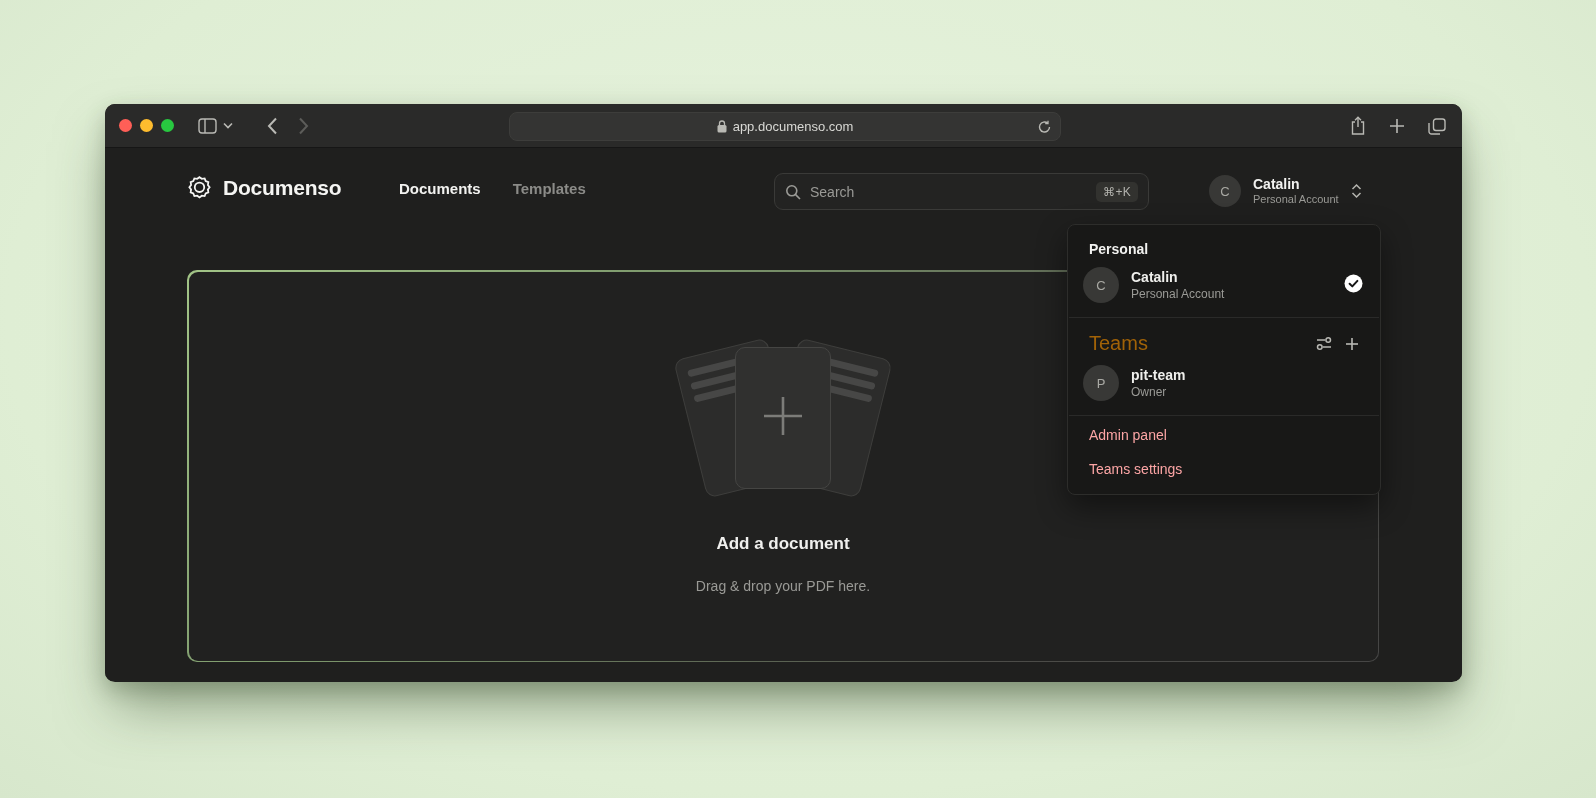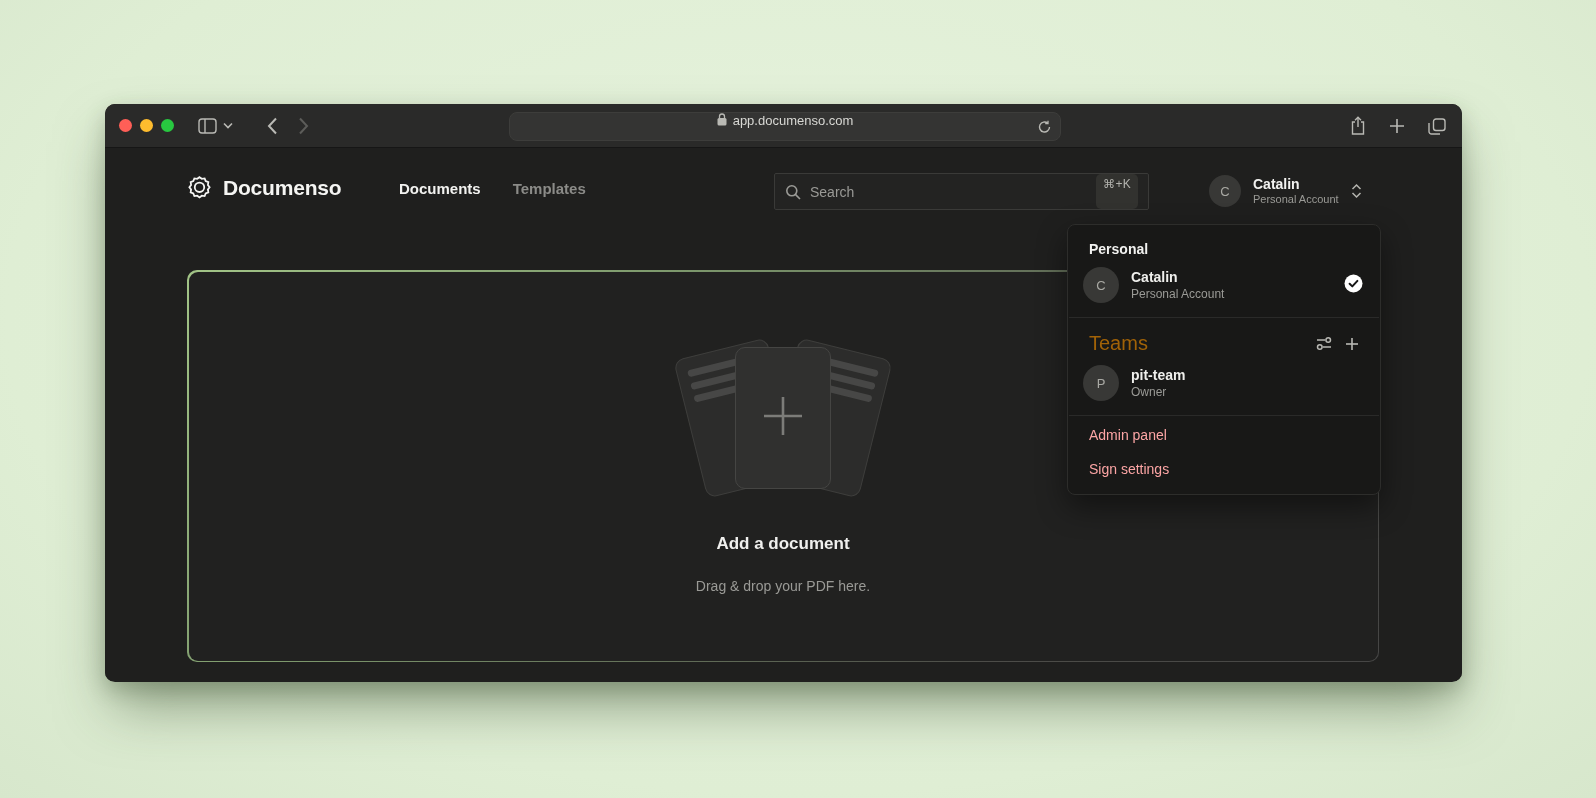--- a/index.html
+++ b/index.html
@@ -26,40 +26,40 @@
   .light.red { background:var(--traffic-red,#ff5f57); }
   .light.yellow { background:var(--traffic-yellow,#febc2e); }
   .light.green { background:var(--traffic-green,#28c840); }
   .tb-icon { color:#b9b9b4; display:flex; align-items:center; justify-content:center; }
   .tb-icon.dim { color:#5c5c59; }
   .tb-group-left { display:flex; align-items:center; gap:16px; }
   .sidebar-cluster { display:flex; align-items:center; gap:6px; margin-right:18px; }
   .urlbar {
     position:absolute; left:404px; top:8px; width:552px; height:29px;
     background:#343433; border:1px solid #3d3d3b; border-radius:8px;
-    display:flex; align-items:flex-start; justify-content:center; gap:6px;
+    display:flex; align-items:center; justify-content:center; gap:6px;
     color:#d8d8d4; font-size:13px;
   }
   .urlbar .reload { position:absolute; right:9px; top:50%; transform:translateY(-50%); }
   .tb-group-right { position:absolute; right:16px; top:0; height:44px; display:flex; align-items:center; gap:23px; }
 
   
   .page { position:relative; width:100%; height:533px; background:#1f1f1e; color:#ececea; }
 
   .brand { position:absolute; left:81px; top:26px; display:flex; align-items:center; gap:10px; }
   .brand-name { font-size:21px; font-weight:700; color:#f5f5f3; letter-spacing:-.2px; }
 
   .main-nav { position:absolute; left:294px; top:32px; display:flex; gap:32px; font-size:15px; font-weight:600; }
   .nav-item.active { color:#f2f2f0; }
   .nav-item { color:#8b8b88; cursor:pointer; }
 
   .searchbar {
     position:absolute; left:669px; top:25px; width:375px; height:37px;
-    border:1px solid #3a3a38; background:#232322; border-radius:2px;
-    display:flex; padding:0 10px; gap:9px;
+    border:1px solid #3a3a38; background:#232322; border-radius:9px;
+    display:flex; align-items:center; padding:0 10px; gap:9px;
   }
   .searchbar input {
     background:transparent; border:none; outline:none; flex:1;
     color:#e5e5e2; font-size:14px; font-family:inherit;
   }
   .searchbar input::placeholder { color:#9a9a96; }
   .kbd-chip {
     background:#32322f; color:#b3b3ae; border-radius:5px;
     font-size:12px; padding:3px 7px; letter-spacing:.3px;
   }
@@ -308,17 +308,17 @@
         <span class="avatar md">P</span>
         <span class="texts">
           <div class="row-name">pit-team</div>
           <div class="row-sub">Owner</div>
         </span>
       </div>
 
       <div class="menu-divider"></div>
 
       <div class="menu-link">Admin panel</div>
-      <div class="menu-link">Sign settings</div>
+      <div class="menu-link">Teams settings</div>
     </div>
 
   </div>
 </div>
 
 </body></html>

